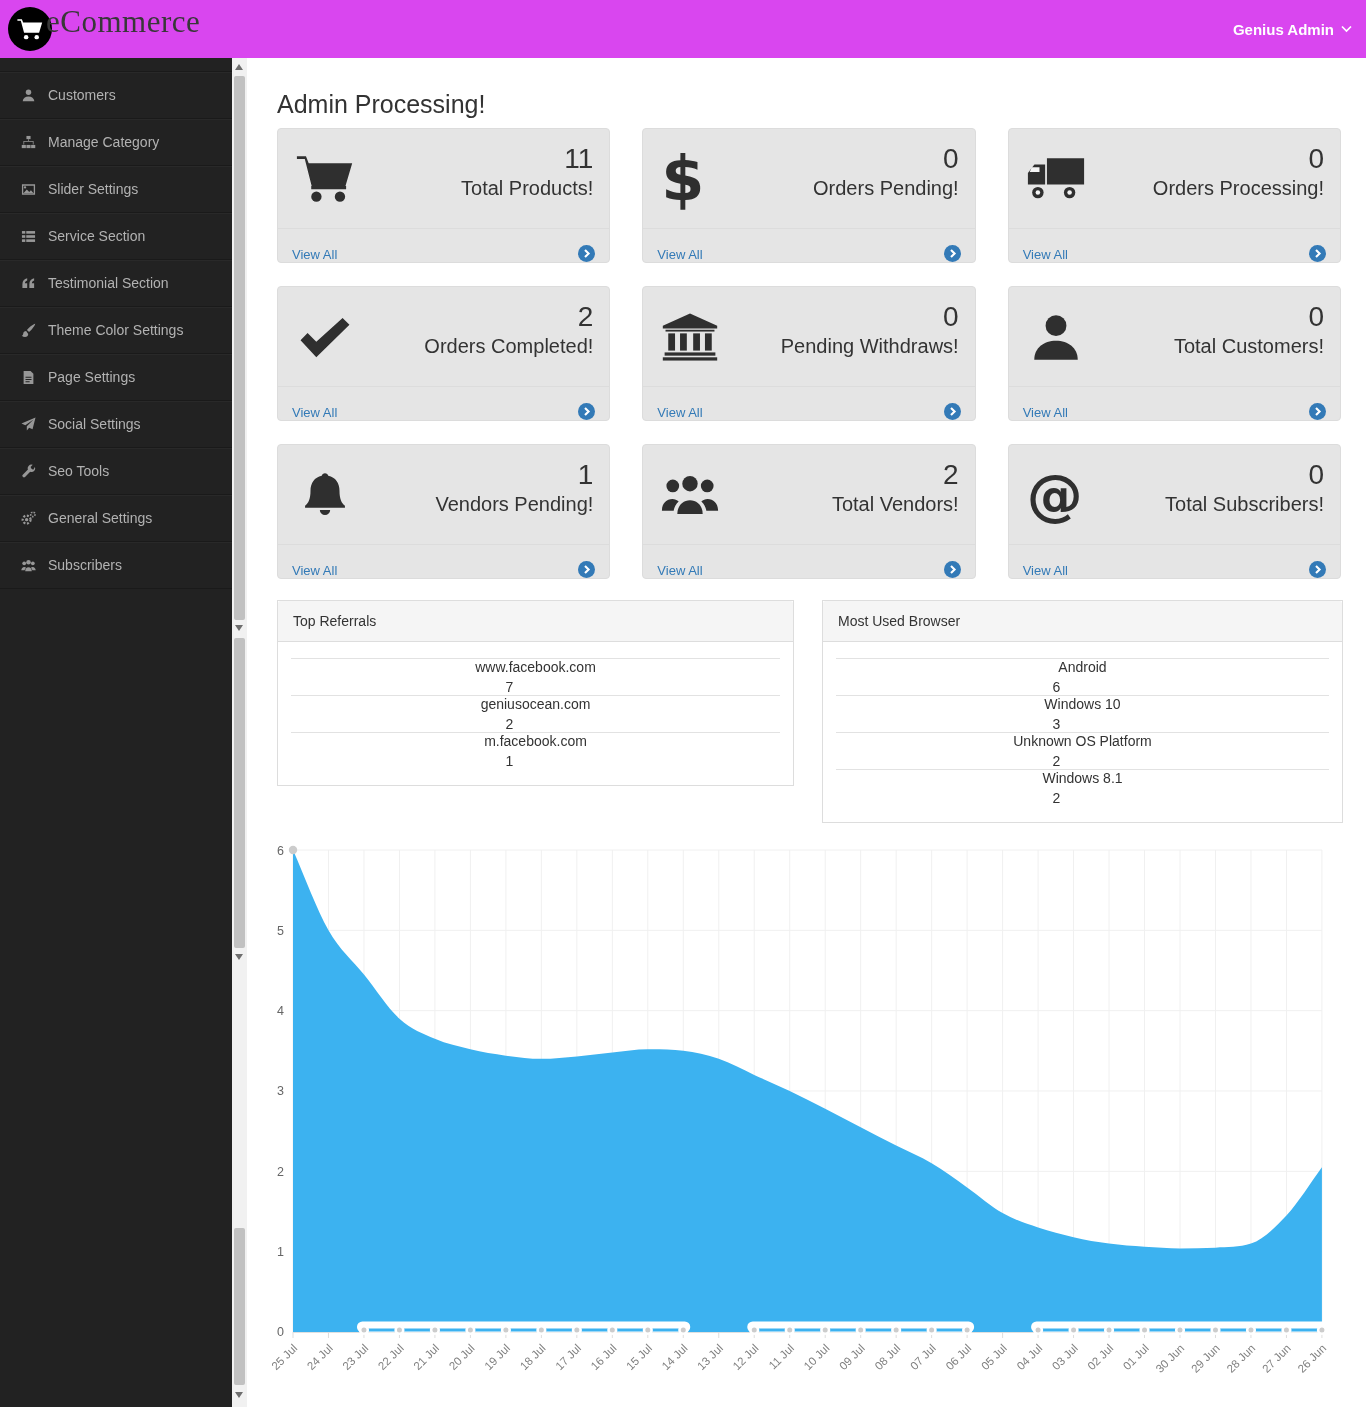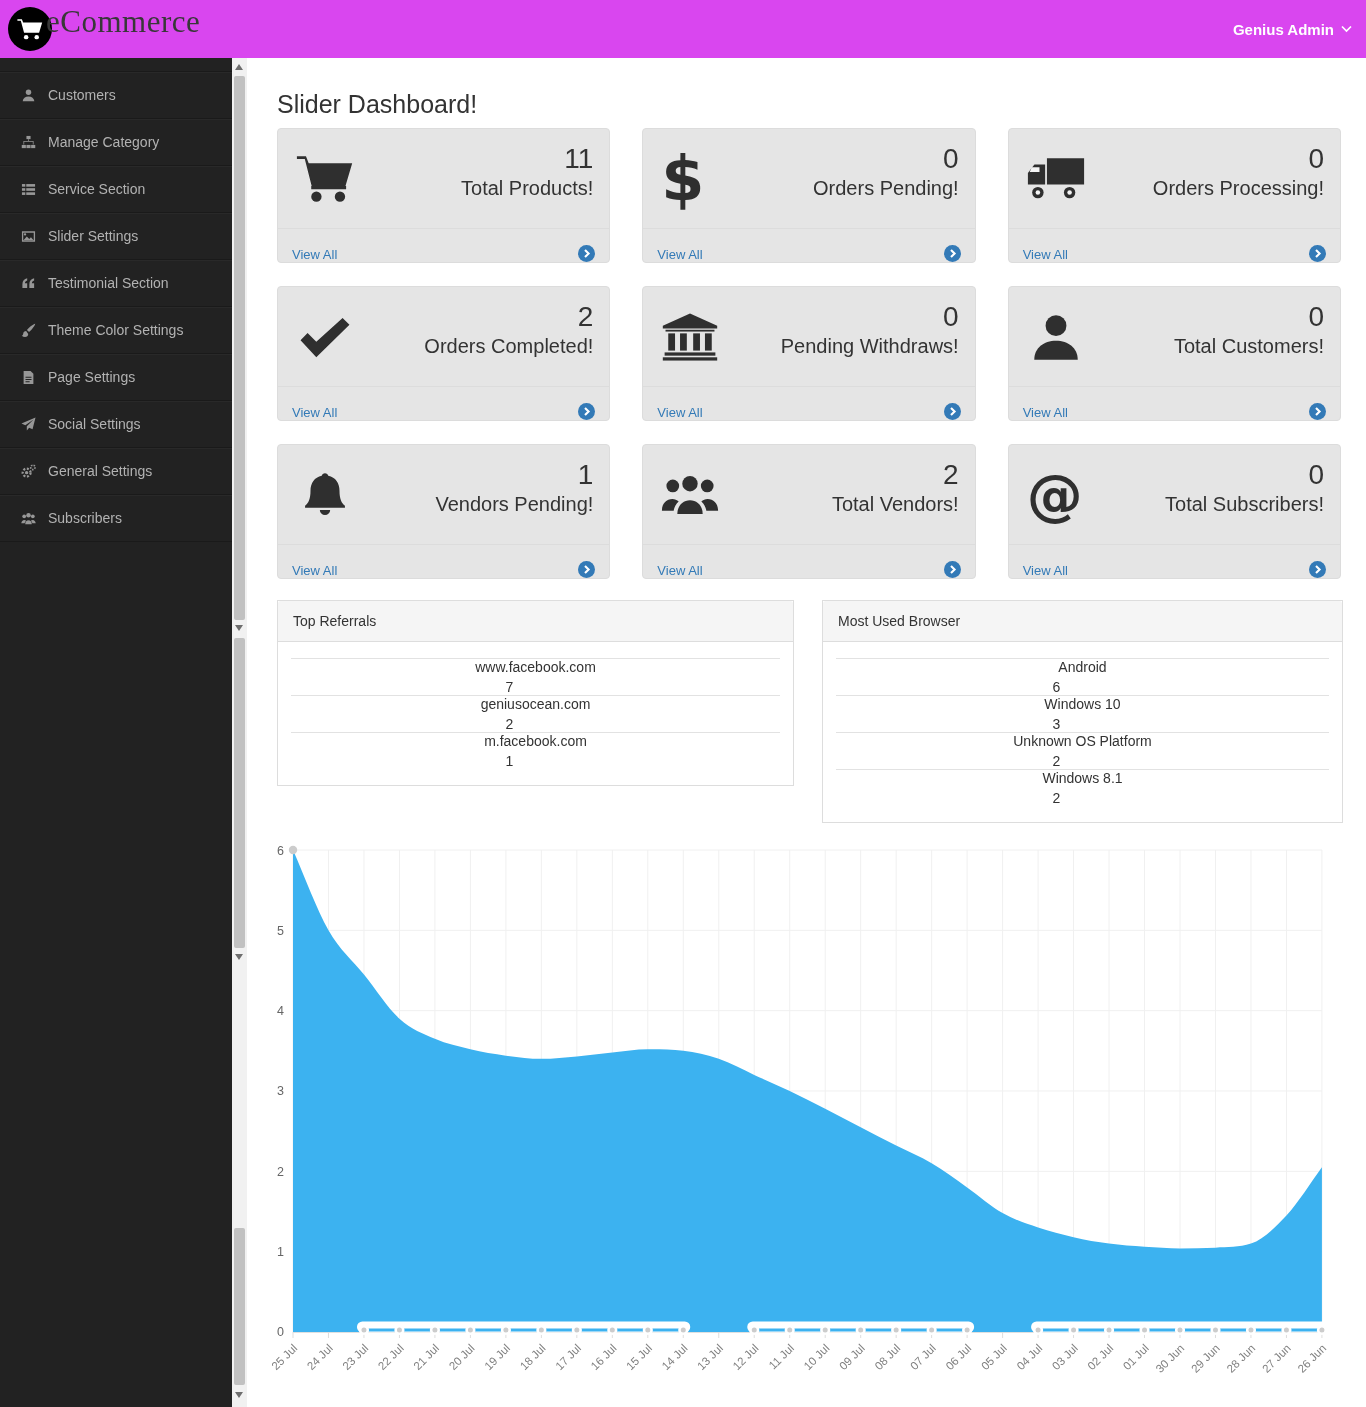--- a/index.html
+++ b/index.html
@@ -101,41 +101,41 @@
             <rect x="5.8" y="10.6" width="4.4" height="3.4"></rect>
             <rect x="10.8" y="10.6" width="4.4" height="3.4"></rect>
             <path d="M7.6 4.4h.8v2h5v3.6h-.8V7.2H3.4V10h-.8V6.4h5z"></path>
           </svg>
         </span>
         <span>Manage Category</span>
       </div>
       <div class="side-item">
         <span class="si">
           <svg width="15" height="15" viewBox="0 0 16 16" fill="currentColor">
+            <path d="M1 2.5h14v11H1zm1.4 1.4v8.2h11.2V3.9zM4.3 7a1.3 1.3 0 1 0 0-2.6A1.3 1.3 0 0 0 4.3 7zM2.8 11.8l3.4-3.9 2.6 2.8 1.8-1.8 2.6 2.9z"></path>
+          </svg>
+        </span>
+        <span>Slider Settings</span>
+      </div>
+      <div class="side-item">
+        <span class="si">
+          <svg width="15" height="15" viewBox="0 0 16 16" fill="currentColor">
             <rect x="1" y="2.2" width="3.6" height="2.8"></rect>
             <rect x="5.6" y="2.2" width="9.4" height="2.8"></rect>
             <rect x="1" y="6.6" width="3.6" height="2.8"></rect>
             <rect x="5.6" y="6.6" width="9.4" height="2.8"></rect>
             <rect x="1" y="11" width="3.6" height="2.8"></rect>
             <rect x="5.6" y="11" width="9.4" height="2.8"></rect>
           </svg>
         </span>
         <span>Service Section</span>
       </div>
       <div class="side-item">
         <span class="si">
           <svg width="15" height="15" viewBox="0 0 16 16" fill="currentColor">
-            <path d="M1 2.5h14v11H1zm1.4 1.4v8.2h11.2V3.9zM4.3 7a1.3 1.3 0 1 0 0-2.6A1.3 1.3 0 0 0 4.3 7zM2.8 11.8l3.4-3.9 2.6 2.8 1.8-1.8 2.6 2.9z"></path>
-          </svg>
-        </span>
-        <span>Slider Settings</span>
-      </div>
-      <div class="side-item">
-        <span class="si">
-          <svg width="15" height="15" viewBox="0 0 16 16" fill="currentColor">
             <path d="M1.5 8.8c0-3.5 1.9-5.8 5.1-6.3v2.3C5.1 5.2 4.3 6.2 4.2 7.7h2.4v5.1H1.5zM8.9 8.8c0-3.5 1.9-5.8 5.1-6.3v2.3c-1.5.4-2.3 1.4-2.4 2.9H14v5.1H8.9z"></path>
           </svg>
         </span>
         <span>Testimonial Section</span>
       </div>
       <div class="side-item">
         <span class="si">
           <svg width="15" height="15" viewBox="0 0 16 16" fill="currentColor">
             <path d="M15.2.8c-2.8.6-7.1 4.6-8.9 6.6l2.3 2.3c2-1.8 6-6.1 6.6-8.9zM5.5 8.4c-1.8 0-3 1.2-3.1 2.9-.1 1.3-.6 2-1.6 2.4 1 .8 2.2 1.3 3.5 1.3 2 0 3.4-1.3 3.4-3.2z"></path>
           </svg>
@@ -151,20 +151,28 @@
         </span>
         <span>Page Settings</span>
       </div>
       <div class="side-item">
         <span class="si">
           <svg width="15" height="15" viewBox="0 0 16 16" fill="currentColor">
             <path d="M15.5.5L.5 7l4.1 1.9L13.4 2.6 6.2 9.8v4.7l2.5-3 3.6 1.6z"></path>
           </svg>
         </span>
         <span>Social Settings</span>
+      </div>
+      <div class="side-item">
+        <span class="si">
+          <svg width="15" height="15" viewBox="0 0 16 16" fill="currentColor">
+            <path d="M14.8 3.2a3.9 3.9 0 0 1-5 5.1l-5.5 5.5a1.7 1.7 0 0 1-2.4-2.4l5.5-5.5a3.9 3.9 0 0 1 5.1-5L10.2 3.2l1 1.8 1.8 1z"></path>
+          </svg>
+        </span>
+        <span>Seo Tools</span>
       </div>
       <div class="side-item">
         <span class="si">
           <svg width="15" height="15" viewBox="0 0 16 16" fill="currentColor">
             <circle cx="6" cy="9.2" r="4.2" fill="none" stroke="currentColor" stroke-width="2.4" stroke-dasharray="2.2 1.7"></circle>
             <circle cx="6" cy="9.2" r="1.8"></circle>
             <circle cx="12.7" cy="3.6" r="2.3" fill="none" stroke="currentColor" stroke-width="1.8" stroke-dasharray="1.5 1.1"></circle>
           </svg>
         </span>
         <span>General Settings</span>
@@ -187,21 +195,21 @@
 <div class="scrollstrip">
   <div class="sarrow up" style="top:6px"></div>
   <div class="thumb" style="top:18px;height:544px"></div>
   <div class="sarrow down" style="top:567px"></div>
   <div class="thumb" style="top:580px;height:310px"></div>
   <div class="sarrow down" style="top:896px"></div>
   <div class="thumb" style="top:1170px;height:157px"></div>
   <div class="sarrow down" style="top:1334px"></div>
 </div>
 
-<h2 class="main-title" style="margin:0">Slider Dashboard!</h2>
+<h2 class="main-title" style="margin:0">Admin Processing!</h2>
 
 <div class="cards" id="cards">
     <div class="card">
       <div class="card-body">
         <span class="cicon">
           <svg width="58" height="49" viewBox="0 0 64 54" fill="currentColor">
             <path d="M1 2h10l3 7.6H62l-7.4 25H17.3L9.7 4.8H1z"></path>
             <path d="M16.8 34.6h38.5v3.6H16.8z"></path>
             <circle cx="22.5" cy="46.5" r="5.7"></circle>
             <circle cx="48.5" cy="46.5" r="5.7"></circle>

